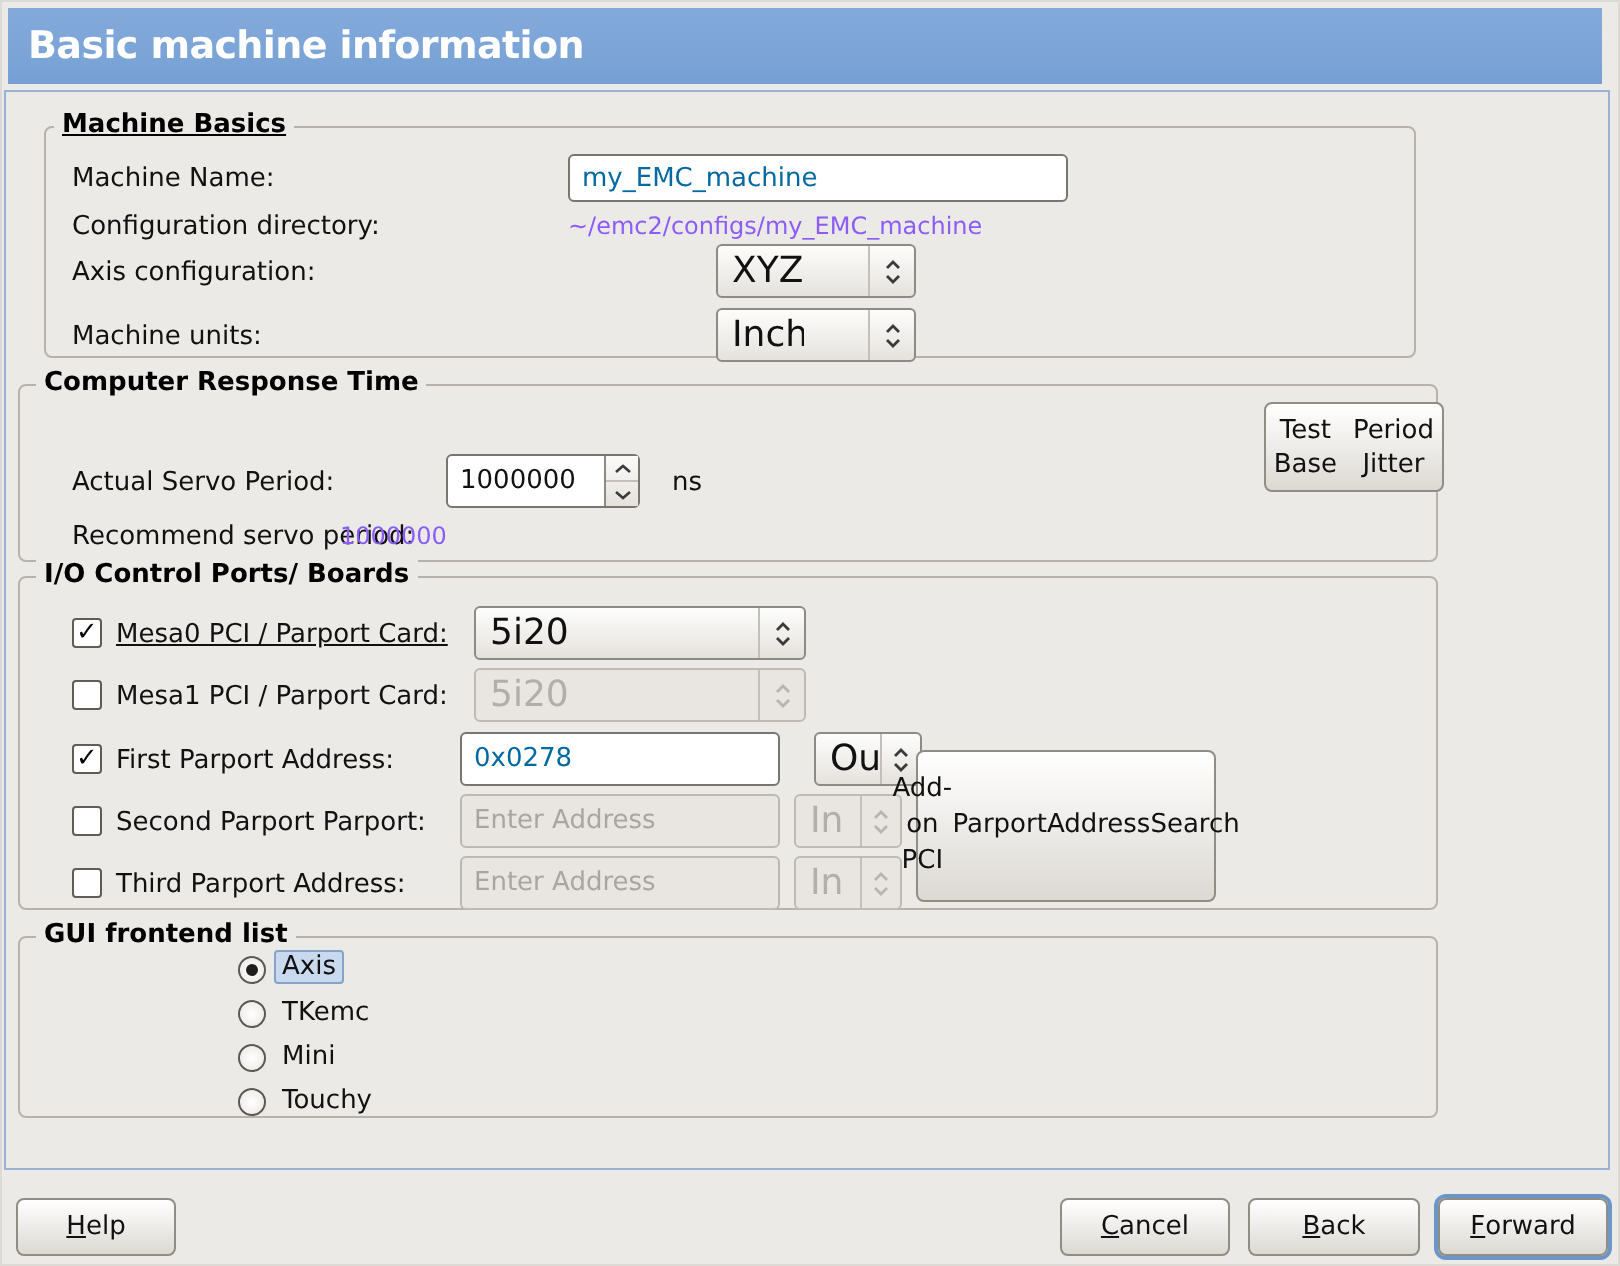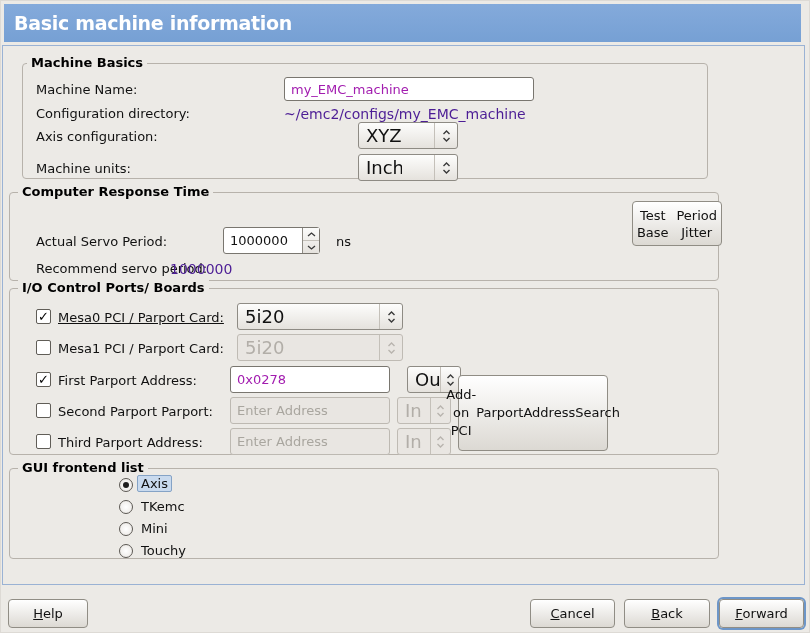--- a/index.html
+++ b/index.html
@@ -14,24 +14,24 @@
                    letter-spacing:-0.3px; }
 
   .content-frame { position:absolute; left:2px; top:45px; width:803px; height:540px;
                    border:1px solid #9AB2D4; }
 
   .group { position:absolute; border:1px solid #B7B2AB; border-radius:4px; }
   .group-label { position:absolute; font-weight:bold; font-size:13px; color:#000;
                  background:#ECEAE6; padding:0 4px; white-space:nowrap; z-index:2; }
 
   .lbl { position:absolute; font-size:13px; color:#111; white-space:nowrap; }
-  .val-text { position:absolute; font-size:14px; color:#4c1d95; white-space:nowrap; }
+  .val-text { position:absolute; font-size:12px; color:#8b5cf6; white-space:nowrap; }
 
   .entry { position:absolute; border:1px solid #79766F; border-radius:3px; background:#FFF;
-           font-family:inherit; font-size:13px; color:#a21caf; padding:0 6px; outline:none; }
+           font-family:inherit; font-size:13px; color:#0369a1; padding:0 6px; outline:none; }
   .entry.disabled { background:#E9E6E2; color:#A9A69F; border-color:#BDB9B2; }
 
   .combo { position:absolute; display:flex; align-items:stretch; border:1px solid #8E8B84;
            border-radius:3px; background:linear-gradient(#FDFDFC,#E5E2DD); font-size:18px;
            color:#111; cursor:default; }
   .combo .cval { flex:1; display:flex; align-items:center; padding-left:7px; white-space:nowrap;
                  overflow:hidden; }
   .combo .arrows { width:23px; display:flex; align-items:center; justify-content:center;
                    border-left:1px solid #C4C0B9; }
   .combo.disabled { border-color:#BFBBB4; background:#E9E6E2; color:#B2AEA8; }
@@ -73,21 +73,21 @@
 
 <div class="window">
 
   <div class="header">
     <div class="title">Basic machine information</div>
   </div>
 
   <div class="content-frame"></div>
 
   <div class="group" style="left:22px; top:63px; width:686px; height:116px;"></div>
-  <div class="group-label" style="left:27px; top:55px;">Machine Basics</div>
+  <div class="group-label" style="left:27px; top:55px;text-decoration:underline;">Machine Basics</div>
 
   <div class="lbl" style="left:36px; top:82px;">Machine Name:</div>
   <input class="entry" style="left: 284px; top: 77px; width: 250px; height: 24px;" value="my_EMC_machine">
 
   <div class="lbl" style="left:36px; top:106px;">Configuration directory:</div>
   <div class="val-text" style="left:284px; top:106px;">~/emc2/configs/my_EMC_machine</div>
 
   <div class="lbl" style="left:36px; top:129px;">Axis configuration:</div>
   <div class="combo" style="left:358px; top:122px; width:100px; height:27px;">
     <div class="cval">XYZ</div>

